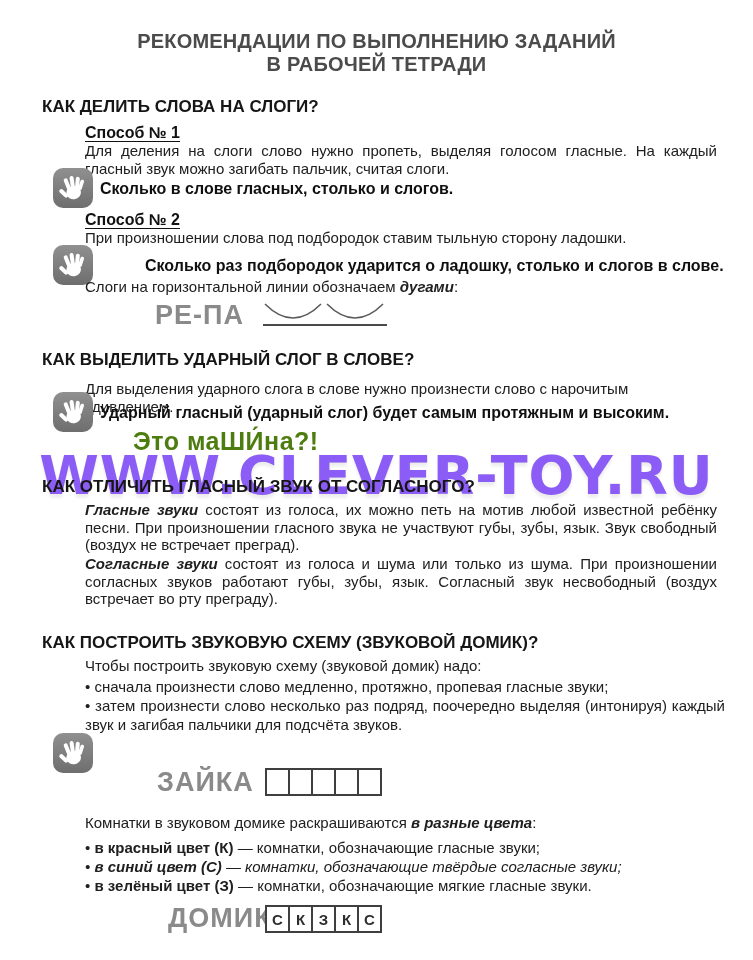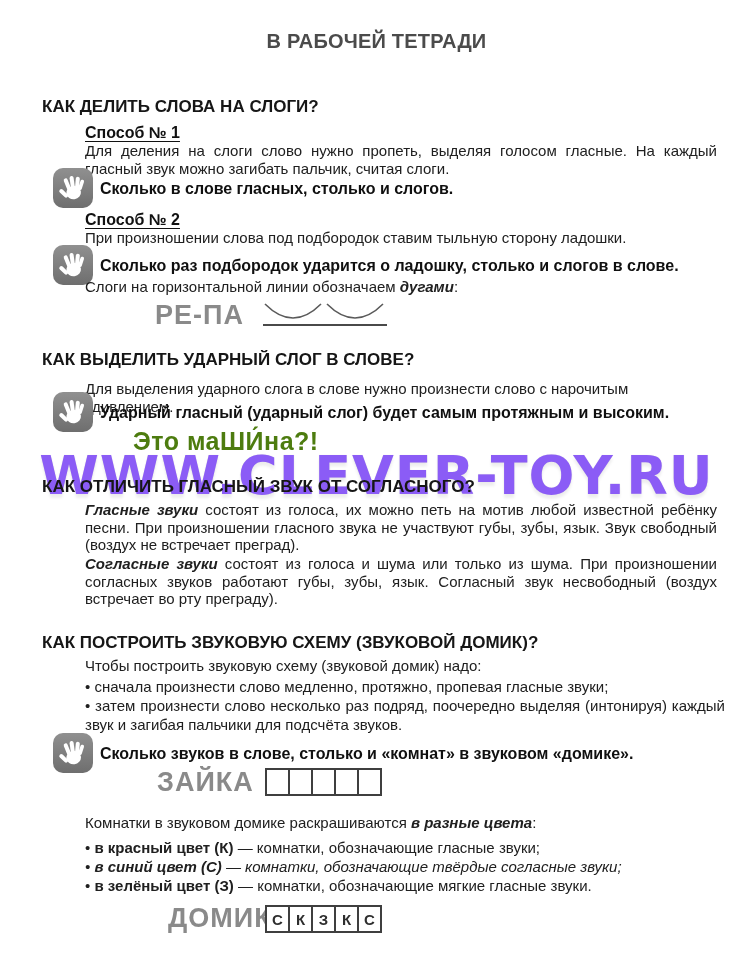--- a/index.html
+++ b/index.html
@@ -104,20 +104,21 @@
   .arcs { z-index: 2; }
 </style>
 </head>
 <body>
 
 <div class="page">
 
   <div class="abs watermark">WWW.CLEVER-TOY.RU</div>
 
   <div class="abs title">
+    <div>РЕКОМЕНДАЦИИ ПО ВЫПОЛНЕНИЮ ЗАДАНИЙ</div>
     <div>В РАБОЧЕЙ ТЕТРАДИ</div>
   </div>
 
   <div class="abs h2" style="top:97px;">КАК ДЕЛИТЬ СЛОВА НА СЛОГИ?</div>
 
   <div class="abs sposob" style="top:124px;">Способ № 1</div>
   <p class="abs body-text justify" style="top:142px;">Для деления на слоги слово нужно пропеть, выделяя голосом гласные. На каждый гласный звук можно загибать пальчик, считая слоги.</p>
 
   <div class="abs rule-row" style="top:168px;">
     <span class="hand-badge">
@@ -131,21 +132,21 @@
           <ellipse cx="24" cy="31" rx="11" ry="10"></ellipse>
         </g>
       </svg>
     </span>
     <span class="rule-text">Сколько в слове гласных, столько и слогов.</span>
   </div>
 
   <div class="abs sposob" style="top:211px;">Способ № 2</div>
   <p class="abs body-text" style="top:229px;">При произношении слова под подбородок ставим тыльную сторону ладошки.</p>
 
-  <div class="abs rule-row" style="top:245px;">
+  <div class="abs rule-row" style="top:245px;gap:45px;">
     <span class="hand-badge">
       <svg width="32" height="32" viewBox="0 0 48 48" aria-hidden="true">
         <g fill="#ffffff" transform="rotate(-8 24 24)">
           <rect x="21" y="6" width="6" height="22" rx="3"></rect>
           <rect x="13.5" y="8" width="6" height="20" rx="3" transform="rotate(-14 16.5 18)"></rect>
           <rect x="28.5" y="8" width="6" height="20" rx="3" transform="rotate(13 31.5 18)"></rect>
           <rect x="34" y="13" width="5.5" height="16" rx="2.75" transform="rotate(26 36.75 21)"></rect>
           <rect x="6" y="22" width="6" height="16" rx="3" transform="rotate(-38 9 30)"></rect>
           <ellipse cx="24" cy="31" rx="11" ry="10"></ellipse>
         </g>
@@ -200,21 +201,20 @@
         <g fill="#ffffff" transform="rotate(-8 24 24)">
           <rect x="21" y="6" width="6" height="22" rx="3"></rect>
           <rect x="13.5" y="8" width="6" height="20" rx="3" transform="rotate(-14 16.5 18)"></rect>
           <rect x="28.5" y="8" width="6" height="20" rx="3" transform="rotate(13 31.5 18)"></rect>
           <rect x="34" y="13" width="5.5" height="16" rx="2.75" transform="rotate(26 36.75 21)"></rect>
           <rect x="6" y="22" width="6" height="16" rx="3" transform="rotate(-38 9 30)"></rect>
           <ellipse cx="24" cy="31" rx="11" ry="10"></ellipse>
         </g>
       </svg>
     </span>
-    <span class="rule-text">Сколько звуков в слове, столько и «комнат» в звуковом «домике».</span>
   </div>
 
   <div class="abs display-word" style="top:767px; left:157px;">ЗАЙКА</div>
   <div class="abs boxes-row" style="top:768px; left:265px;">
     <div class="cell"></div>
     <div class="cell"></div>
     <div class="cell"></div>
     <div class="cell"></div>
     <div class="cell"></div>
   </div>

